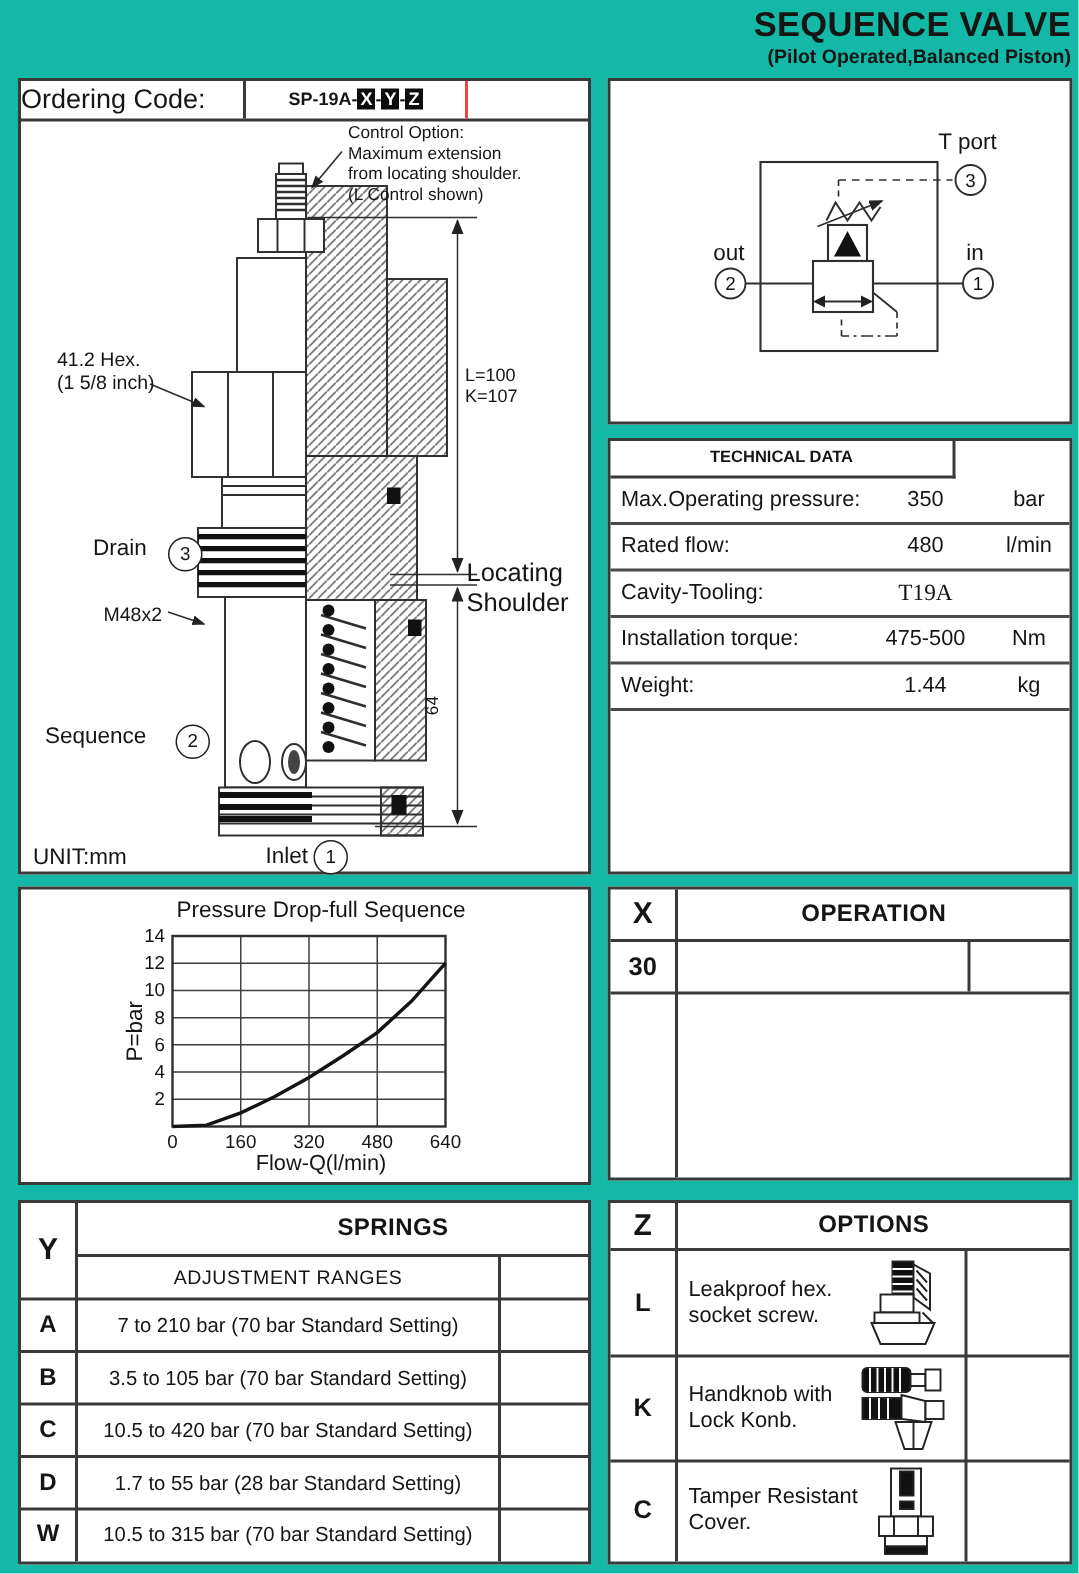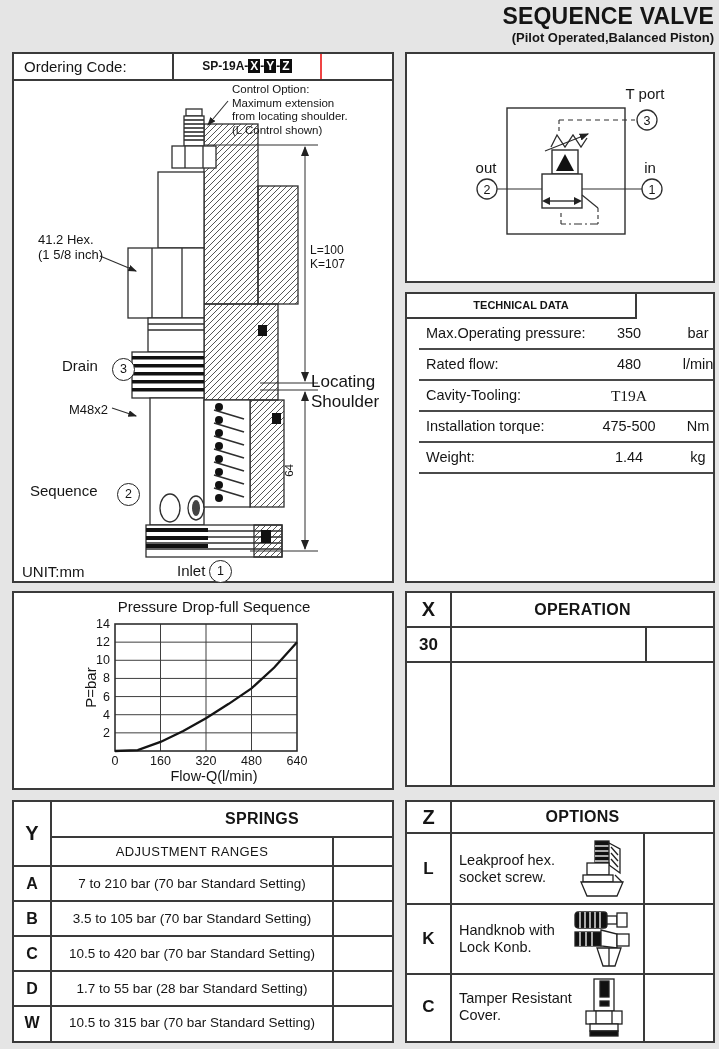--- a/index.html
+++ b/index.html
@@ -1,34 +1,34 @@
 <!DOCTYPE html>
 <html><head>
 <meta charset="utf-8">
 <style>
   html,body{margin:0;padding:0;background:#fff;}
   body{width:719px;height:1049px;font-family:"Liberation Sans",sans-serif;color:#151515;}
-  .page{position:relative;width:719px;height:1049px;background:#e5e5e5;overflow:hidden;}
+  .page{position:relative;width:719px;height:1049px;background:#14b8a6;overflow:hidden;}
   .title{position:absolute;right:5px;top:3px;font-size:23px;font-weight:bold;letter-spacing:.2px;}
   .subtitle{position:absolute;right:5px;top:30px;font-size:13px;font-weight:bold;}
   .box{position:absolute;background:#fff;border:2px solid #3a3a3a;}
   .hline{position:absolute;background:#3a3a3a;height:2px;}
   .vline{position:absolute;background:#3a3a3a;width:2px;}
   .pre{white-space:pre-line;}
   
   .order-row{display:flex;height:25px;border-bottom:2px solid #3a3a3a;}
-  .order-label{width:148px;padding-left:10px;font-size:15px;line-height:25px;border-right:2px solid #3a3a3a;}
+  .order-label{width:148px;font-size:18px;line-height:25px;border-right:2px solid #3a3a3a;}
   .order-code{width:146px;border-right:2px solid #ef4444;line-height:25px;text-align:center;font-weight:bold;font-size:12px;}
   .kbox{background:#0d0d0d;color:#fff;padding:0 2px;}
   .draw-area{position:absolute;left:0;top:27px;right:0;bottom:0;}
   .dlabel{position:absolute;line-height:1.18;}
   .pnum{position:absolute;width:21px;height:21px;border:1.5px solid #222;border-radius:50%;text-align:center;line-height:21px;font-size:12.5px;background:#fff;}
   
   .tech-header{width:228px;height:23px;line-height:23px;border-right:2px solid #3a3a3a;border-bottom:2px solid #3a3a3a;text-align:center;font-weight:bold;font-size:11px;}
-  .trow{position:relative;height:29px;border-bottom:2px solid #4a4a4a;font-size:14.5px;margin-left:12px;}
+  .trow{position:relative;height:29px;border-bottom:2px solid #4a4a4a;font-size:14.5px;}
   .tlabel{position:absolute;left:7px;line-height:29px;white-space:nowrap;}
   .tvalue{position:absolute;left:168px;width:84px;text-align:center;line-height:29px;}
   .tunit{position:absolute;left:252px;width:54px;text-align:center;line-height:29px;}
   .serif{font-family:"Liberation Serif",serif;font-size:15.5px;}
   
   .chart-title{position:absolute;top:5px;left:88px;width:224px;text-align:center;font-size:15px;}
   .chart-ylabel{position:absolute;left:46px;top:86px;width:60px;text-align:center;font-size:15px;transform:rotate(-90deg);}
   .chart-xlabel{position:absolute;top:175px;left:90px;width:220px;text-align:center;font-size:14.5px;}
   
   .big-letter{position:absolute;text-align:center;font-weight:bold;}

